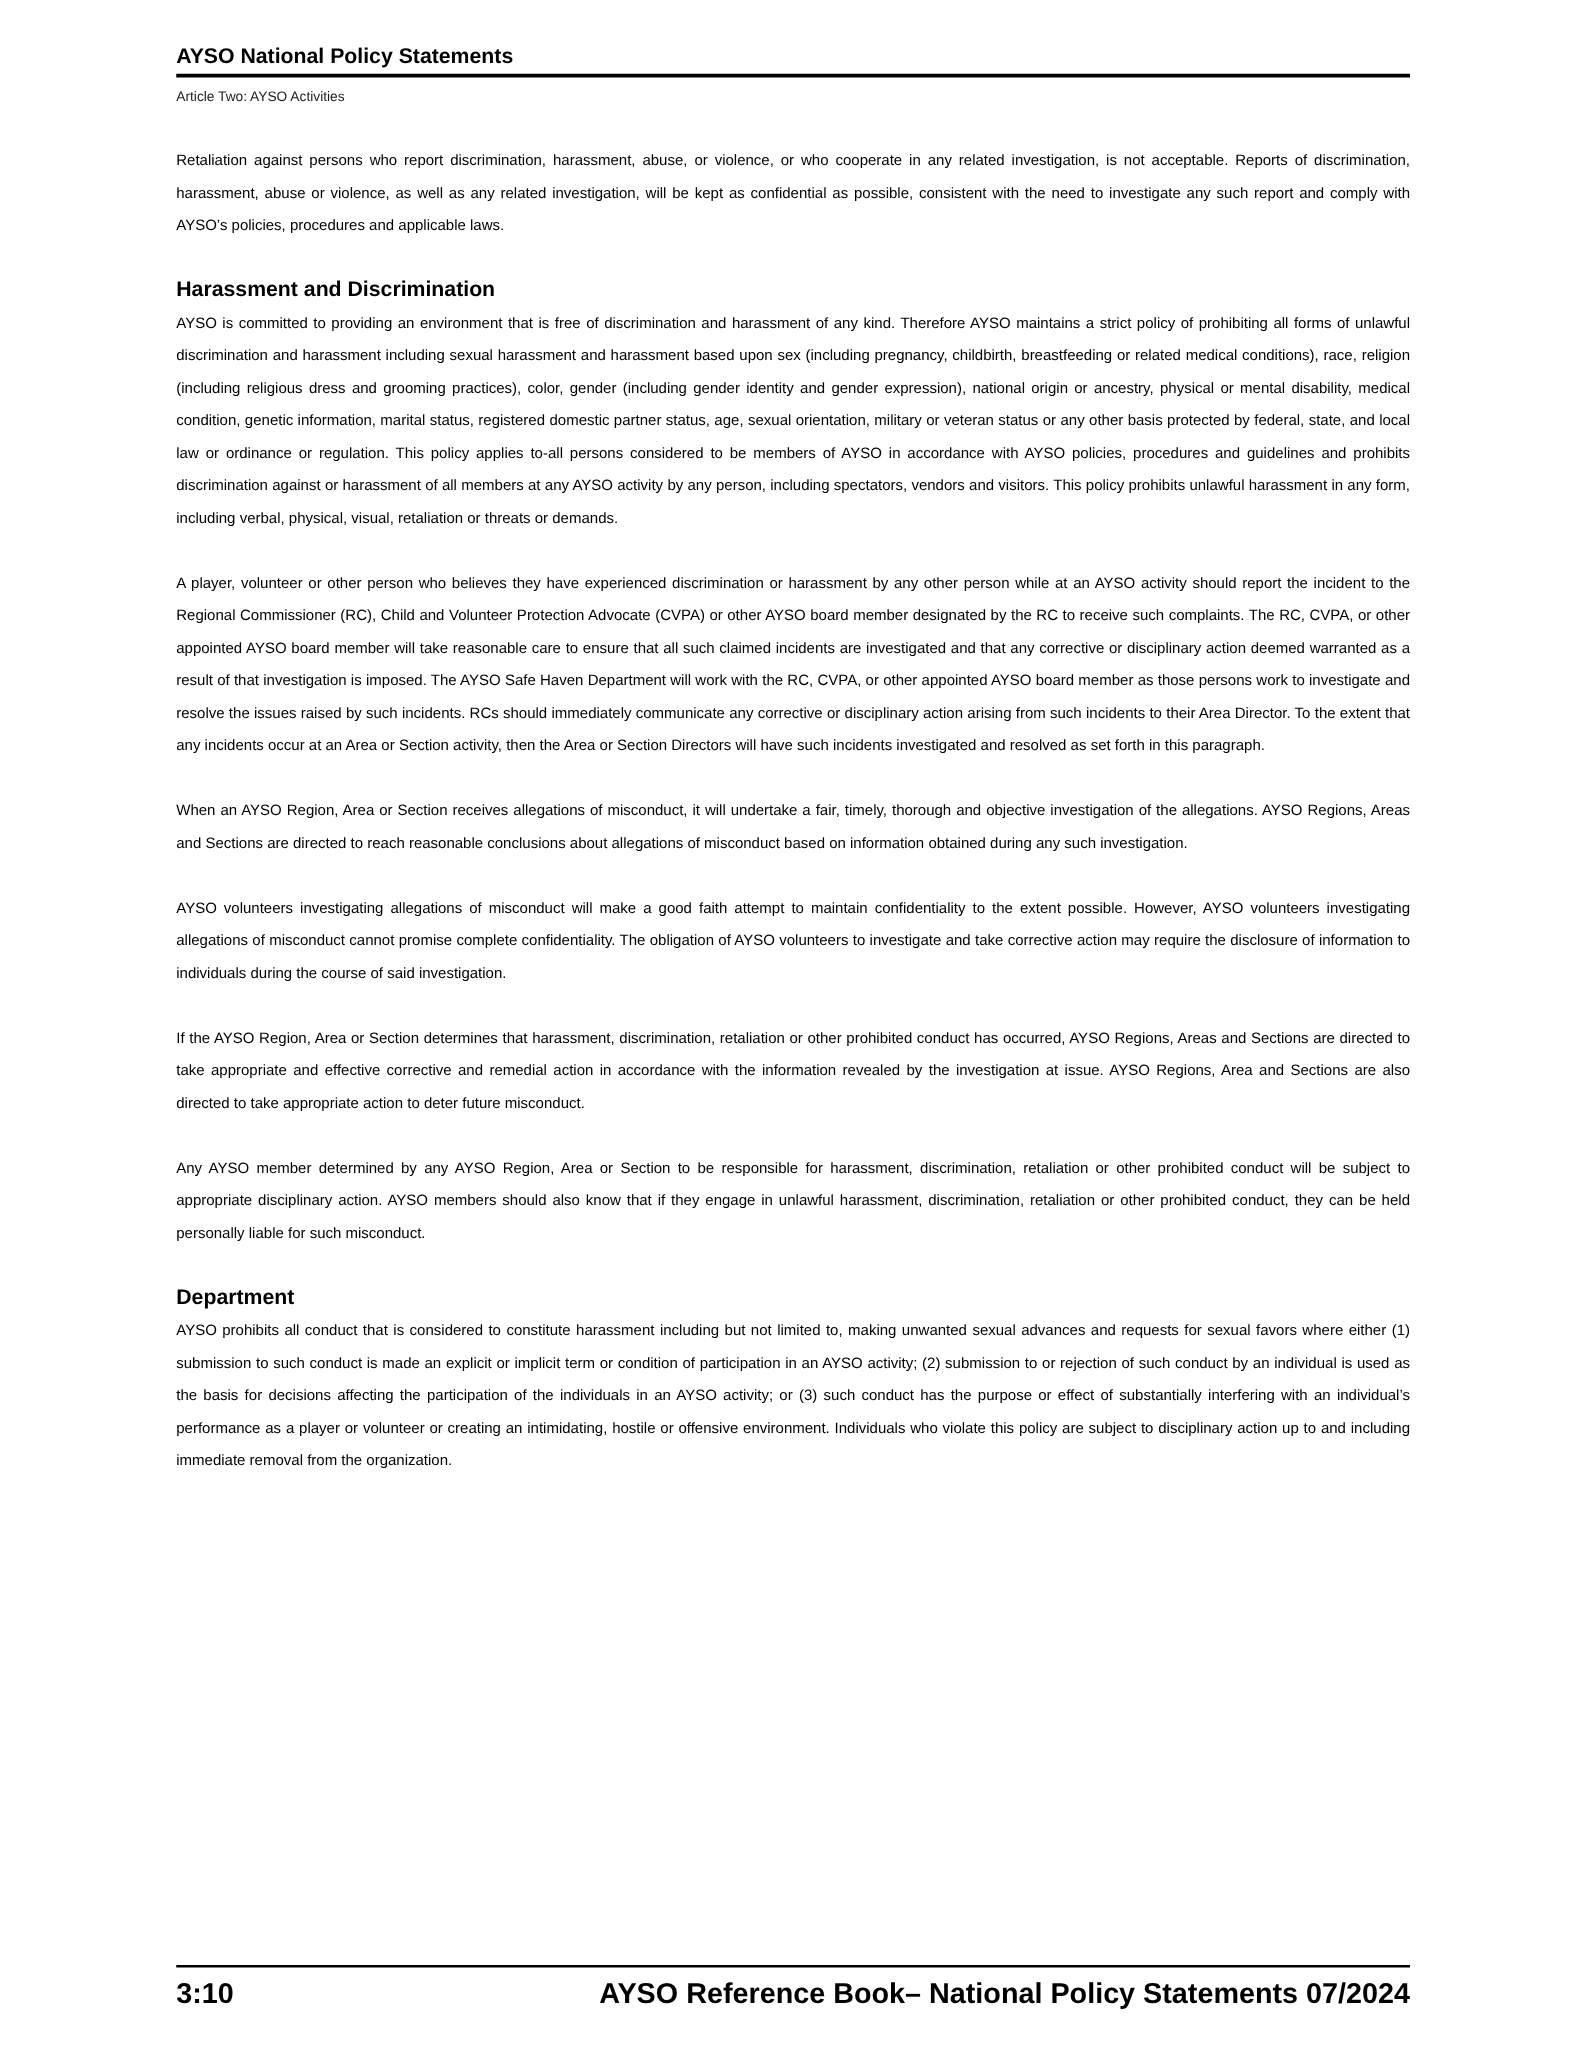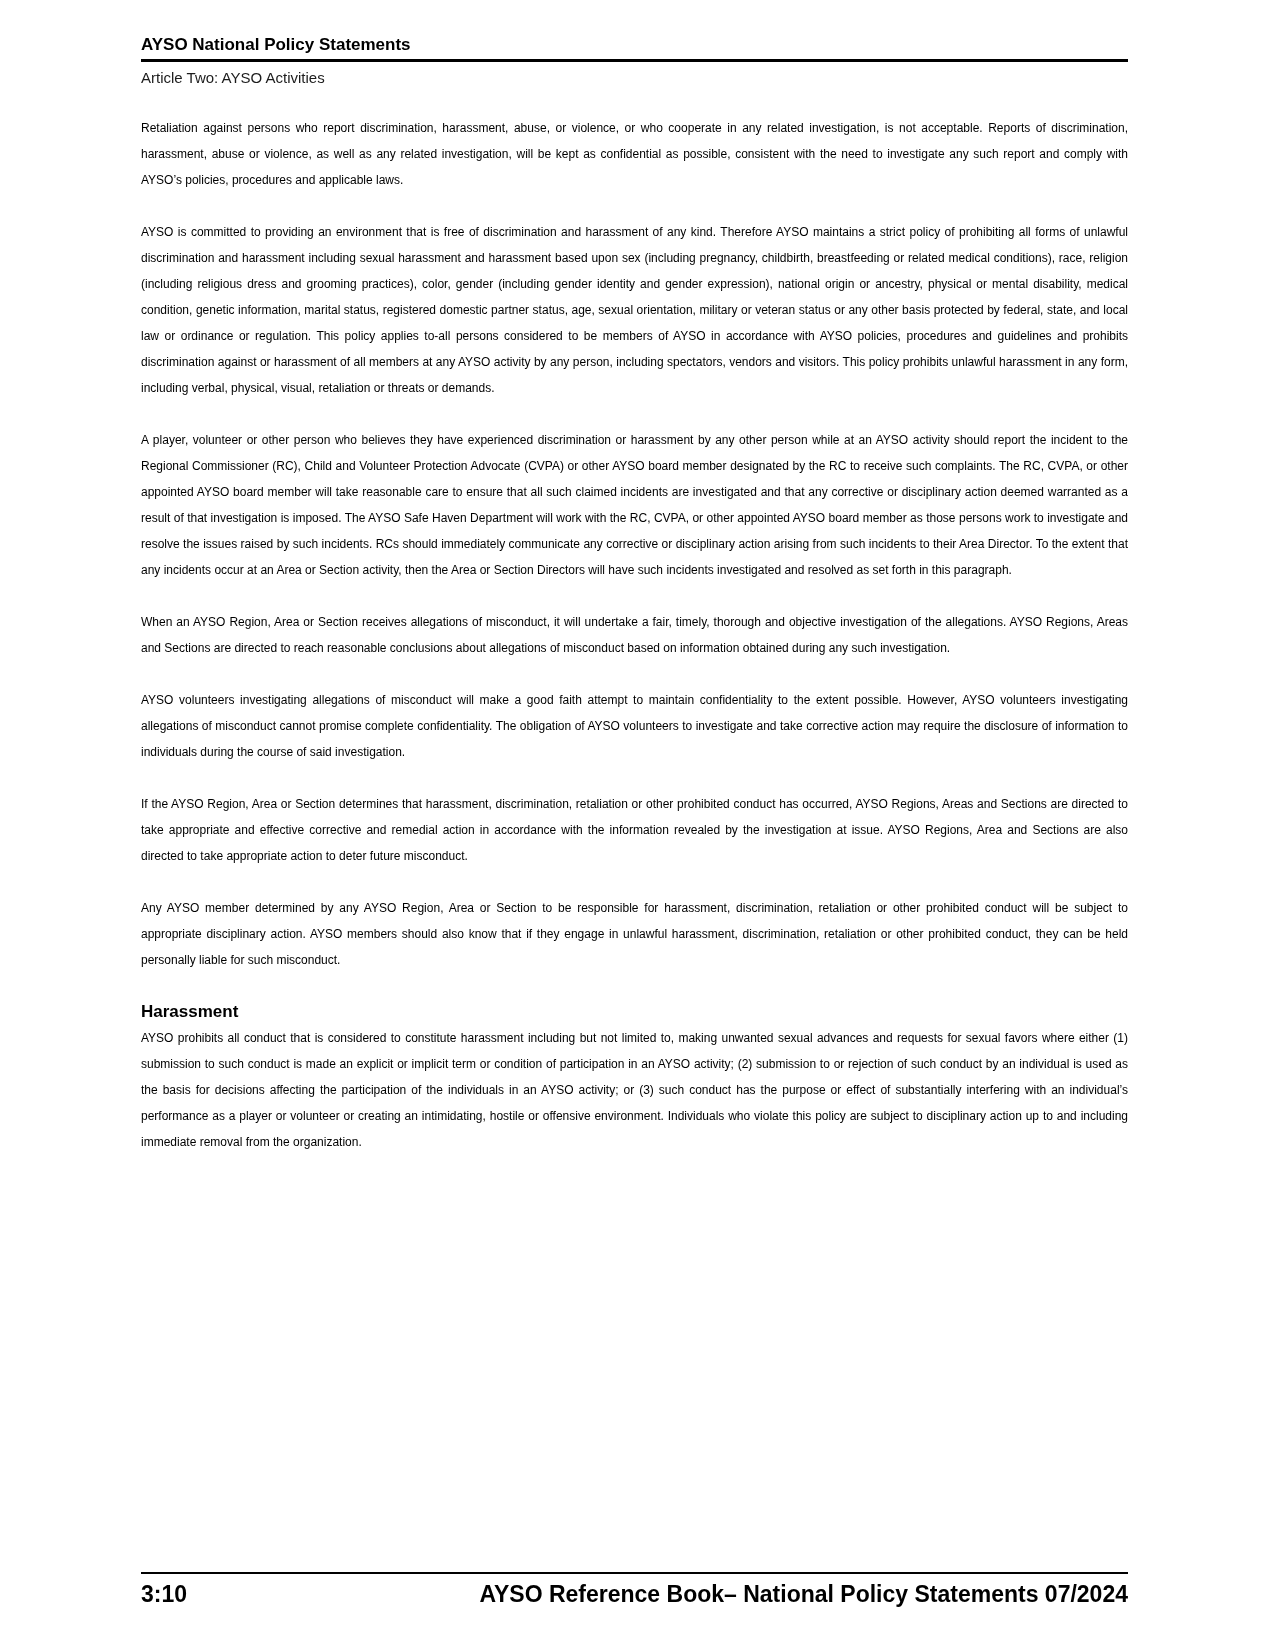--- a/index.html
+++ b/index.html
@@ -22,21 +22,21 @@
     margin-bottom: 26px;
   }
   .doc-title {
     font-size: 17px;
     font-weight: bold;
     line-height: 22px;
     padding-bottom: 3px;
     border-bottom: 3px solid #000000;
   }
   .doc-subtitle {
-    font-size: 15px;
+    font-size: 11px;
     line-height: 22px;
     color: #1c1c1c;
     padding-top: 5px;
   }
   .doc-body p {
     font-size: 12px;
     line-height: 26px;
     text-align: justify;
     margin: 0 0 26px 0;
   }
@@ -68,28 +68,29 @@
 
   <div class="doc-header">
     <div class="doc-title">AYSO National Policy Statements</div>
     <div class="doc-subtitle">Article Two: AYSO Activities</div>
   </div>
 
   <div class="doc-body">
 
     <p>Retaliation against persons who report discrimination, harassment, abuse, or violence, or who cooperate in any related investigation, is not acceptable.  Reports of discrimination, harassment, abuse or violence, as well as any related investigation, will be kept as confidential as possible, consistent with the need to investigate any such report and comply with AYSO’s policies, procedures and applicable laws.</p>
 
+    <h2>Harassment and Discrimination</h2>
     <p>AYSO is committed to providing an environment that is free of discrimination and harassment of any kind.  Therefore AYSO maintains a strict policy of prohibiting all forms of unlawful discrimination and harassment including sexual harassment and harassment based upon sex (including pregnancy, childbirth, breastfeeding or related medical conditions), race, religion (including religious dress and grooming practices), color, gender (including gender identity and gender expression), national origin or ancestry, physical or mental disability, medical condition, genetic information, marital status, registered domestic partner status, age, sexual orientation, military or veteran status or any other basis protected by federal, state, and local law or ordinance or regulation. This policy applies to-all persons considered to be members of AYSO in accordance with AYSO policies, procedures and guidelines and prohibits discrimination against or harassment of all members at any AYSO activity by any person, including spectators, vendors and visitors.  This policy prohibits unlawful harassment in any form, including verbal, physical, visual, retaliation or threats or demands.</p>
     <p>A player, volunteer or other person who believes they have experienced discrimination or harassment by any other person while at an AYSO activity should report the incident to the Regional Commissioner (RC), Child and Volunteer Protection Advocate (CVPA) or other AYSO board member designated by the RC to receive such complaints. The RC, CVPA, or other appointed AYSO board member will take reasonable care to ensure that all such claimed incidents are investigated and that any corrective or disciplinary action deemed warranted as a result of that investigation is imposed.  The AYSO Safe Haven Department will work with the RC, CVPA, or other appointed AYSO board member as those persons work to investigate and resolve the issues raised by such incidents. RCs should immediately communicate any corrective or disciplinary action arising from such incidents to their Area Director.  To the extent that any incidents occur at an Area or Section activity, then the Area or Section Directors will have such incidents investigated and resolved as set forth in this paragraph.</p>
     <p>When an AYSO Region, Area or Section receives allegations of misconduct, it will undertake a fair, timely, thorough and objective investigation of the allegations.  AYSO Regions, Areas and Sections are directed to reach reasonable conclusions about allegations of misconduct based on information obtained during any such investigation.</p>
     <p>AYSO volunteers investigating allegations of misconduct will make a good faith attempt to maintain confidentiality to the extent possible.  However, AYSO volunteers investigating allegations of misconduct cannot promise complete confidentiality.  The obligation of AYSO volunteers to investigate and take corrective action may require the disclosure of information to individuals during the course of said investigation.</p>
     <p>If the AYSO Region, Area or Section determines that harassment, discrimination, retaliation or other prohibited conduct has occurred, AYSO Regions, Areas and Sections are directed to take appropriate and effective corrective and remedial action in accordance with the information revealed by the investigation at issue.  AYSO Regions, Area and Sections are also directed to take appropriate action to deter future misconduct.</p>
     <p>Any AYSO member determined by any AYSO Region, Area or Section to be responsible for harassment, discrimination, retaliation or other prohibited conduct will be subject to appropriate disciplinary action.  AYSO members should also know that if they engage in unlawful harassment, discrimination, retaliation or other prohibited conduct, they can be held personally liable for such misconduct.</p>
 
-    <h2>Harassment</h2>
+    <h2>Department</h2>
     <p>AYSO prohibits all conduct that is considered to constitute harassment including but not limited to, making unwanted sexual advances and requests for sexual favors where either (1) submission to such conduct is made an explicit or implicit term or condition of participation in an AYSO activity; (2) submission to or rejection of such conduct by an individual is used as the basis for decisions affecting the participation of the individuals in an AYSO activity; or (3) such conduct has the purpose or effect of substantially interfering with an individual’s performance as a player or volunteer or creating an intimidating, hostile or offensive environment. Individuals who violate this policy are subject to disciplinary action up to and including immediate removal from the organization.</p>
 
   </div>
 
   <div class="doc-footer">
     <span>3:10</span>
     <span>AYSO Reference Book– National Policy Statements 07/2024</span>
   </div>
 
 </div>

